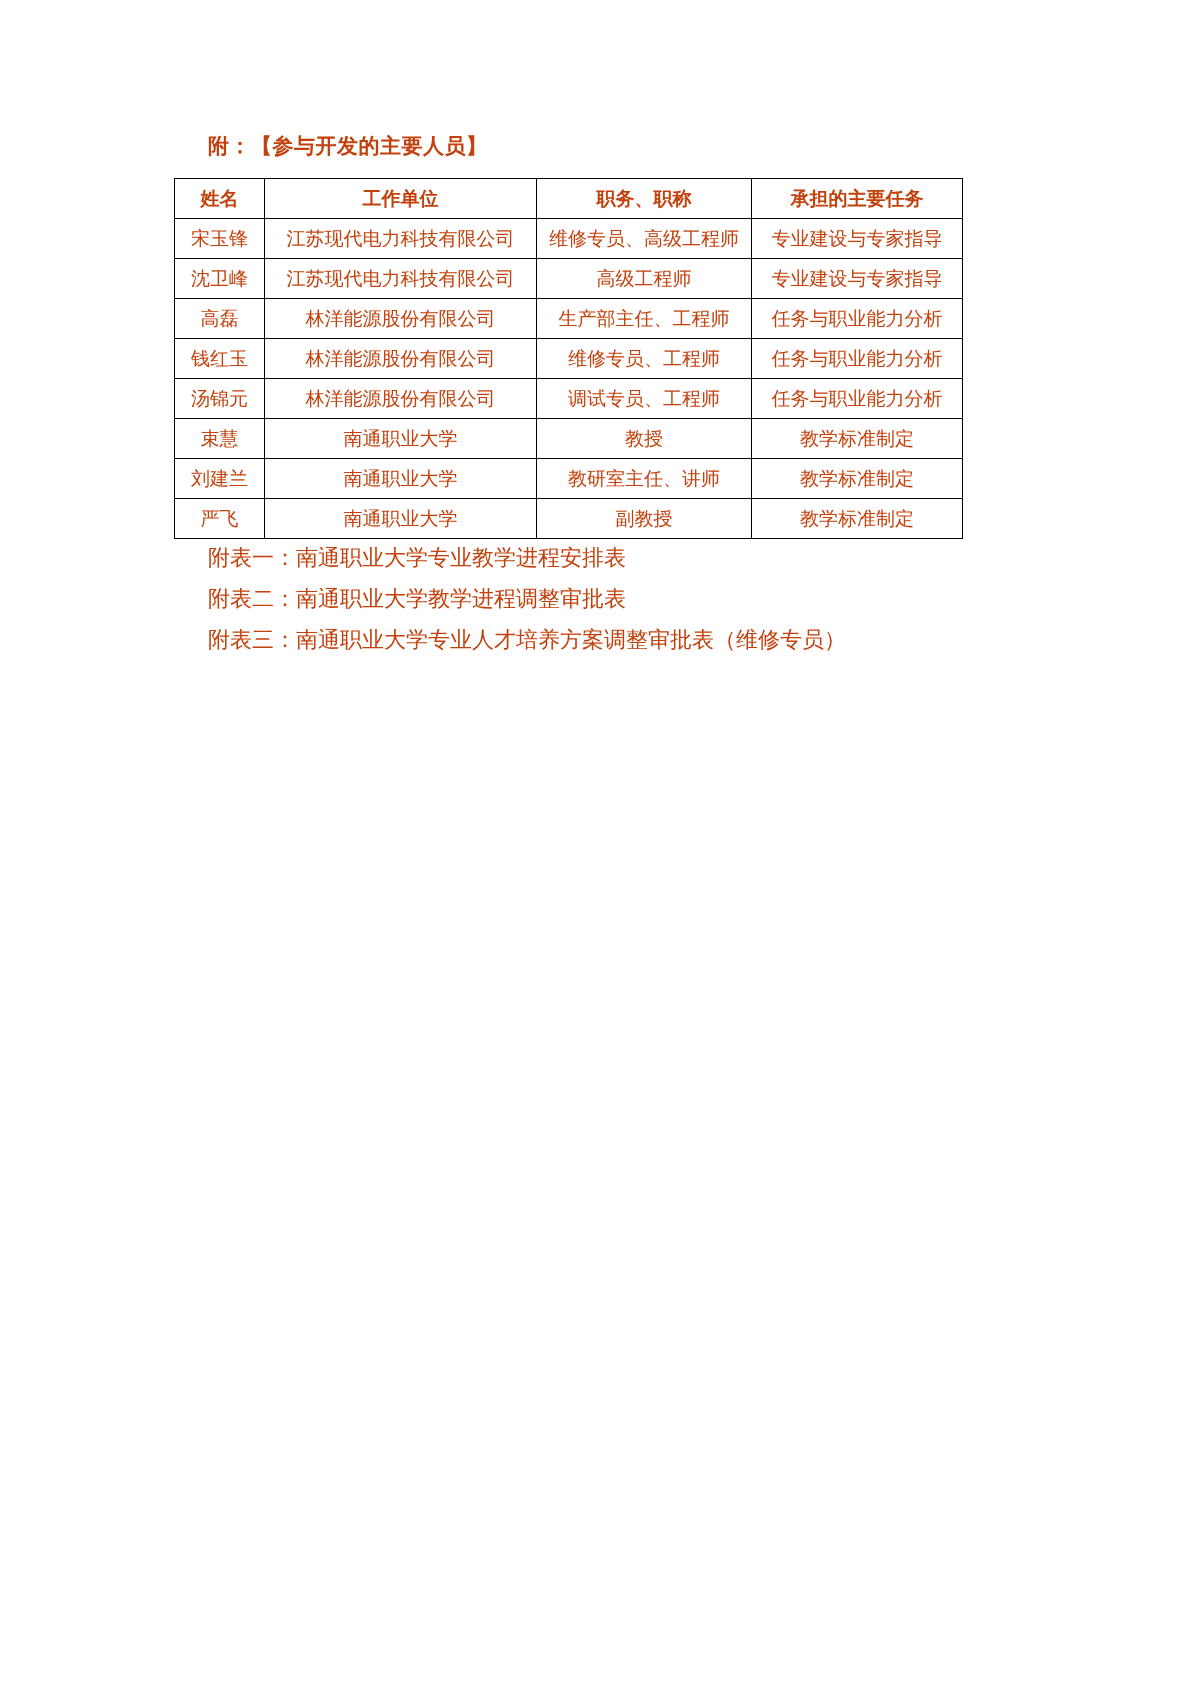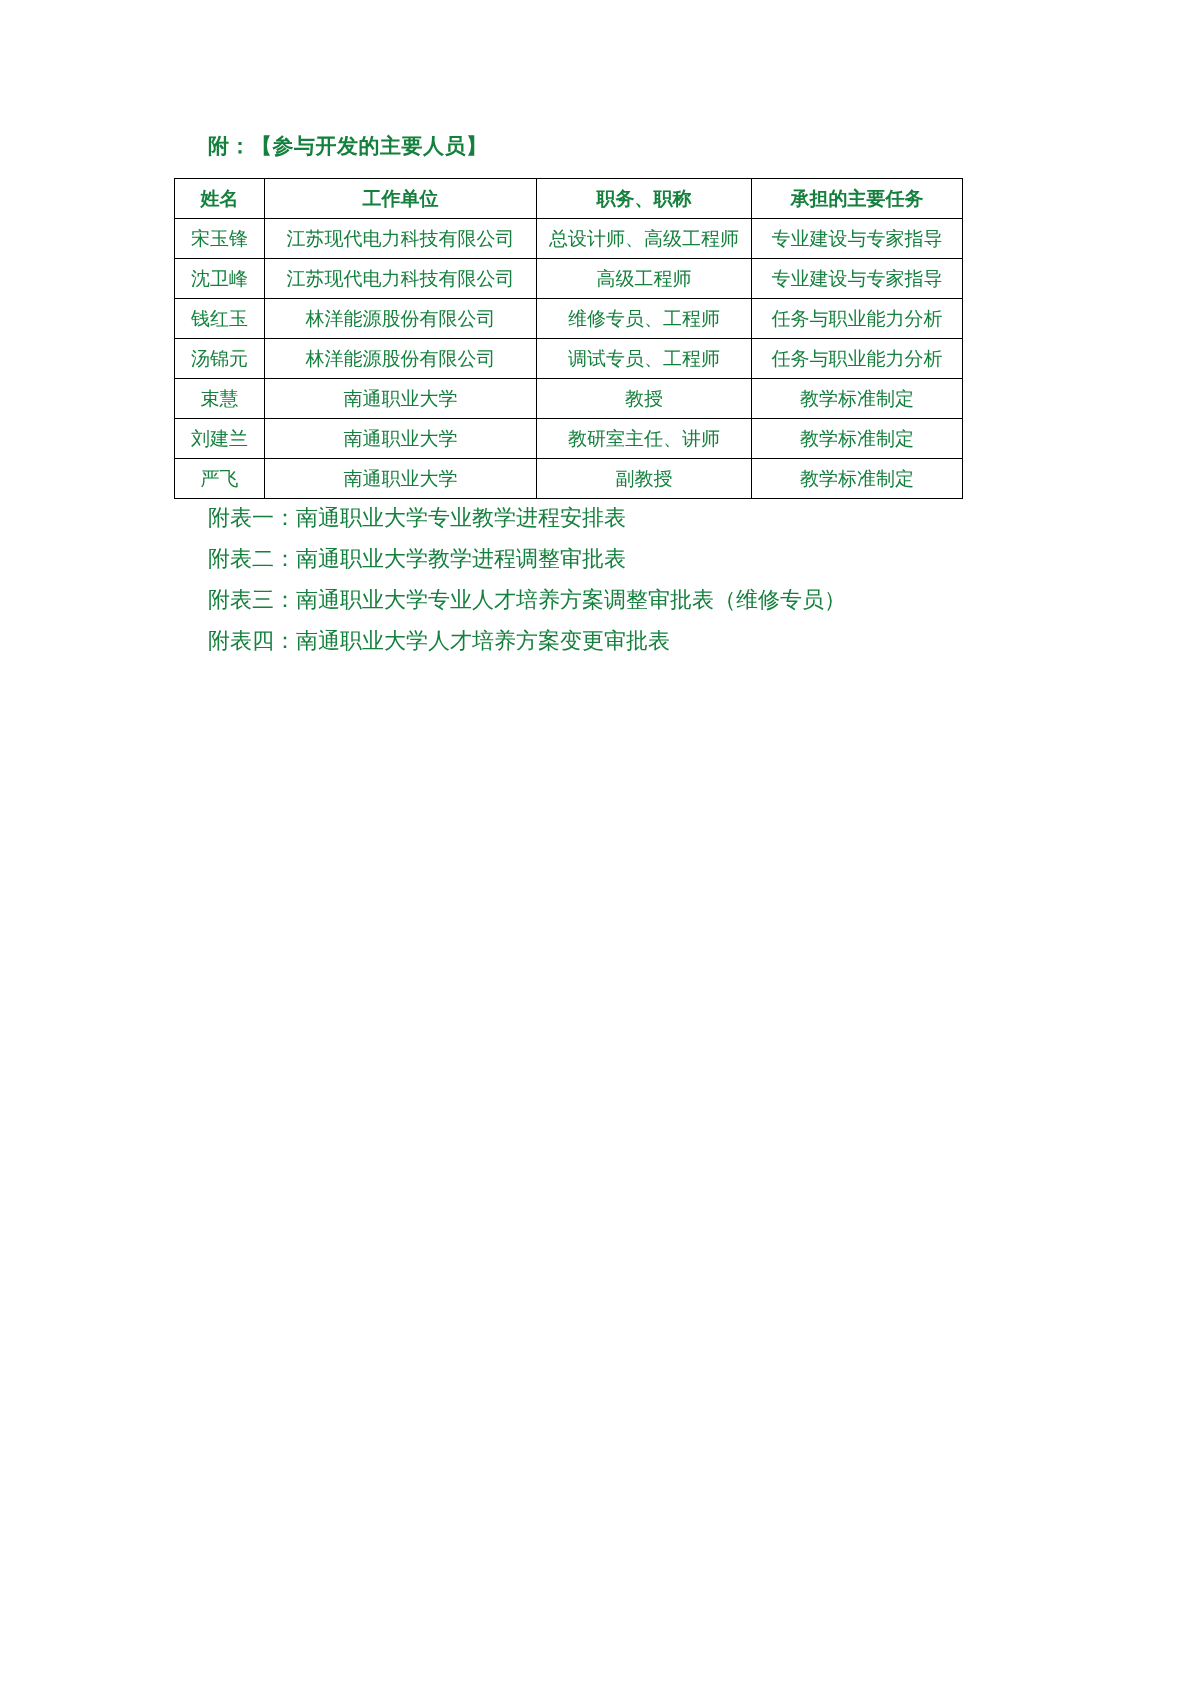--- a/index.html
+++ b/index.html
@@ -6,21 +6,21 @@
     margin: 0;
     padding: 0;
     background: #ffffff;
   }
   .page {
     position: relative;
     width: 1191px;
     height: 1308px;
     background: #ffffff;
     font-family: "Liberation Serif", serif;
-    color: #15803d;
+    color: #c2410c;
     box-sizing: border-box;
   }
   .content {
     position: absolute;
     left: 168px;
     top: 132px;
     width: 800px;
   }
   .attach-title {
     font-family: "Liberation Sans", sans-serif;
@@ -97,28 +97,34 @@
           <th class="col-name">姓名</th>
           <th class="col-unit">工作单位</th>
           <th class="col-title">职务、职称</th>
           <th class="col-task">承担的主要任务</th>
         </tr>
       </thead>
       <tbody>
         <tr>
           <td>宋玉锋</td>
           <td>江苏现代电力科技有限公司</td>
-          <td>总设计师、高级工程师</td>
+          <td>维修专员、高级工程师</td>
           <td>专业建设与专家指导</td>
         </tr>
         <tr>
           <td>沈卫峰</td>
           <td>江苏现代电力科技有限公司</td>
           <td>高级工程师</td>
           <td>专业建设与专家指导</td>
+        </tr>
+        <tr>
+          <td>高磊</td>
+          <td>林洋能源股份有限公司</td>
+          <td>生产部主任、工程师</td>
+          <td>任务与职业能力分析</td>
         </tr>
         <tr>
           <td>钱红玉</td>
           <td>林洋能源股份有限公司</td>
           <td>维修专员、工程师</td>
           <td>任务与职业能力分析</td>
         </tr>
         <tr>
           <td>汤锦元</td>
           <td>林洋能源股份有限公司</td>
@@ -144,19 +150,18 @@
           <td>教学标准制定</td>
         </tr>
       </tbody>
     </table>
 
 
     <ul class="appendix-list">
       <li>附表一：南通职业大学专业教学进程安排表</li>
       <li>附表二：南通职业大学教学进程调整审批表</li>
       <li>附表三：南通职业大学专业人才培养方案调整审批表（维修专员）</li>
-      <li>附表四：南通职业大学人才培养方案变更审批表</li>
     </ul>
 
   </div>
 
   <div class="page-number">45</div>
 </div>
 
 </body></html>

